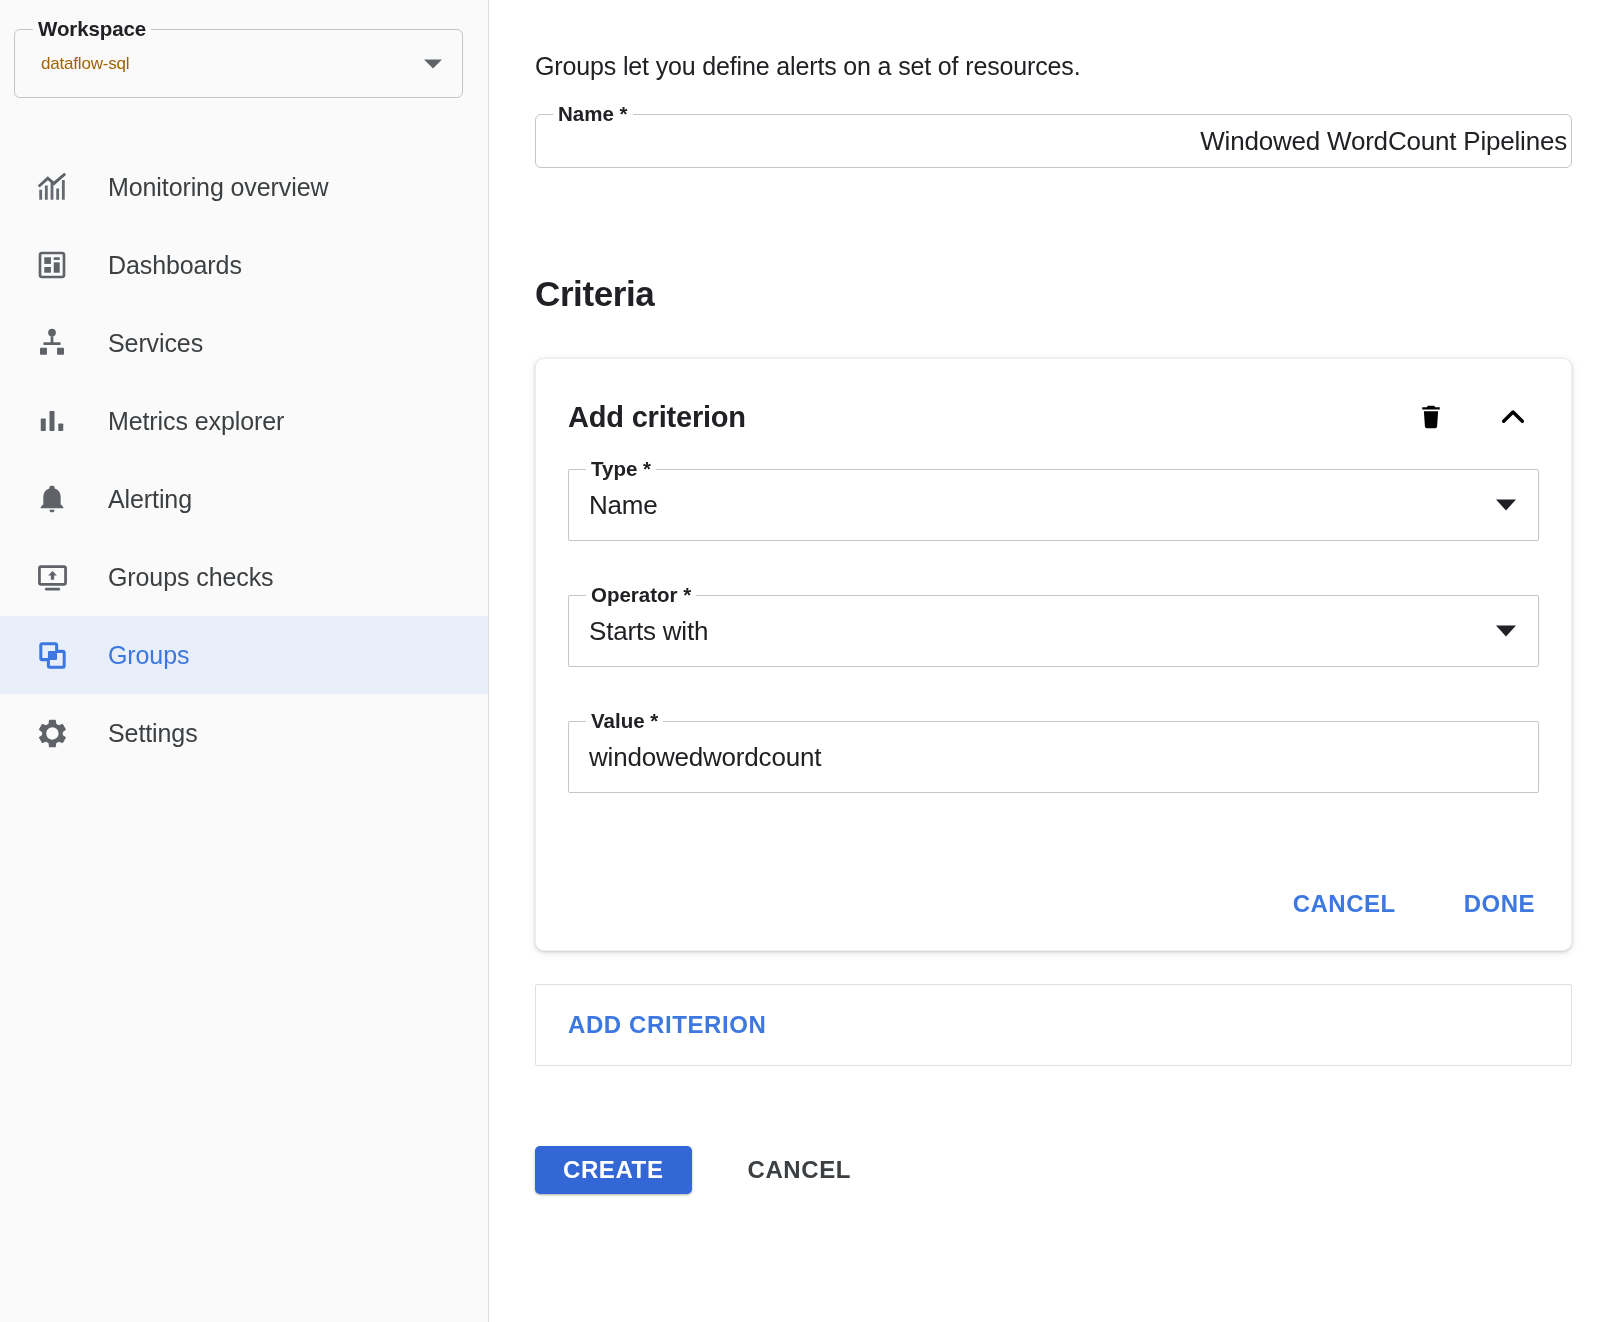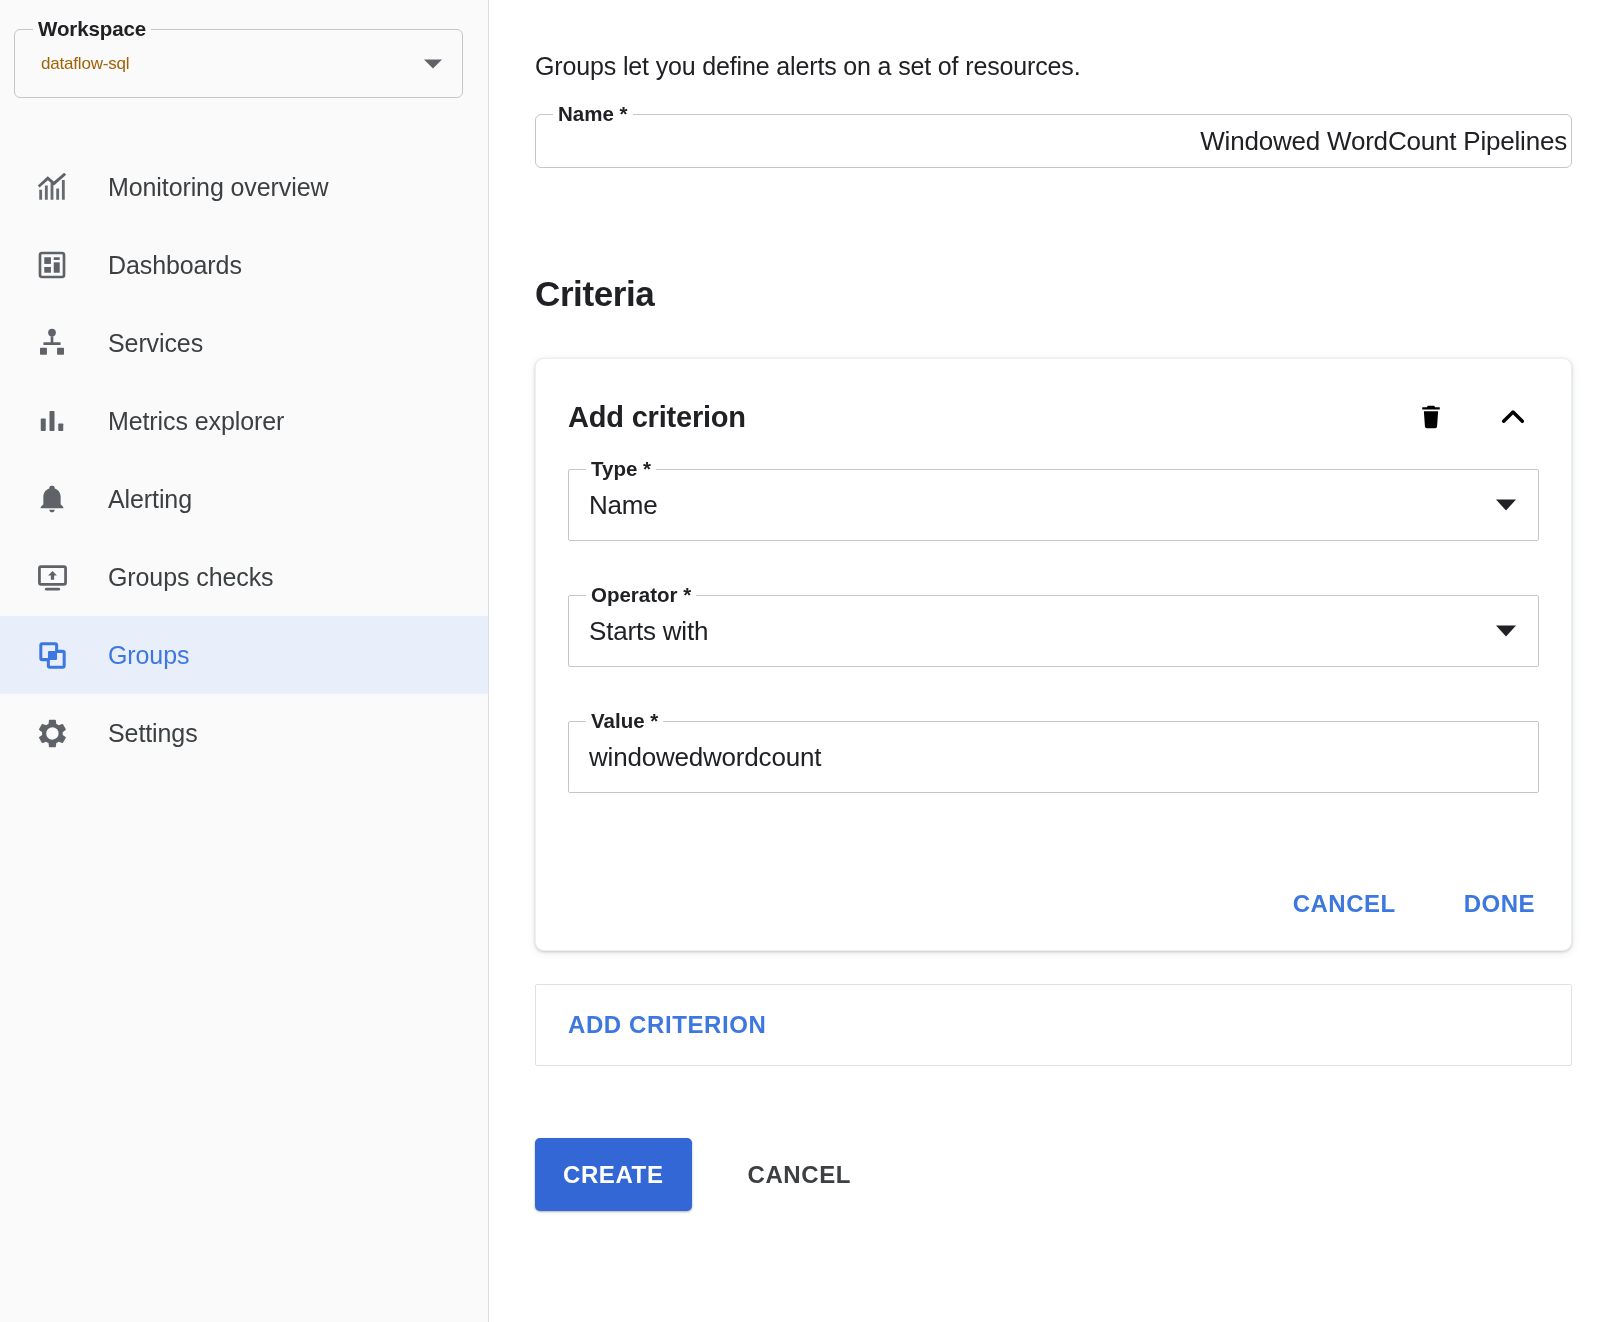--- a/index.html
+++ b/index.html
@@ -267,21 +267,21 @@
   .btn-primary {
     background: #3367d6;
     color: #ffffff;
     border: none;
     border-radius: 5px;
     font-family: "Liberation Sans", sans-serif;
     font-size: 24px;
     font-weight: 700;
     letter-spacing: 0.6px;
     padding: 0 28px;
-    height: 73px;
+    height: 48px;
     cursor: pointer;
     box-shadow: 0 1px 2px rgba(60,64,67,0.3), 0 1px 3px rgba(60,64,67,0.15);
   }
   .btn-flat {
     background: transparent;
     border: none;
     font-family: "Liberation Sans", sans-serif;
     font-size: 24px;
     font-weight: 700;
     color: #3c4043;

